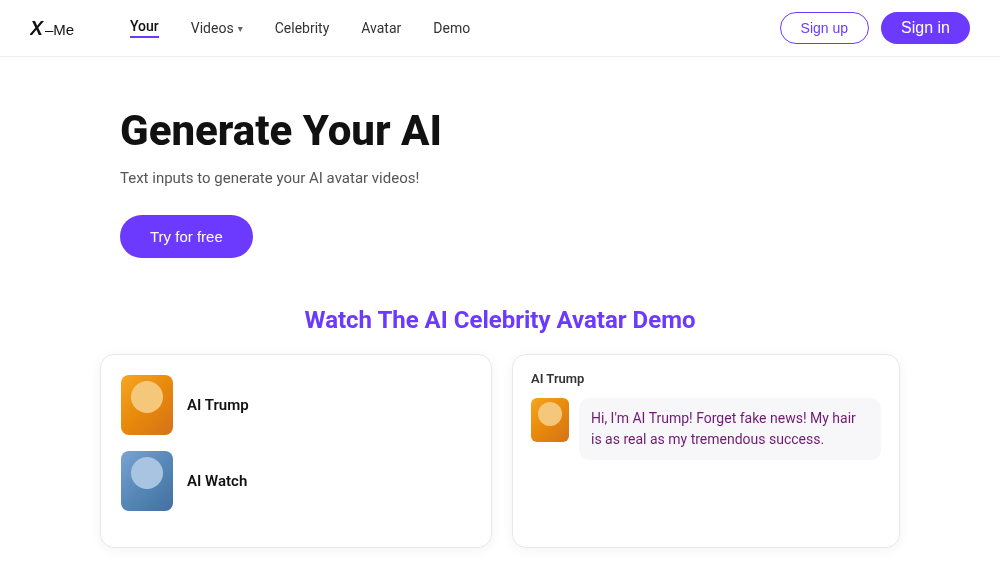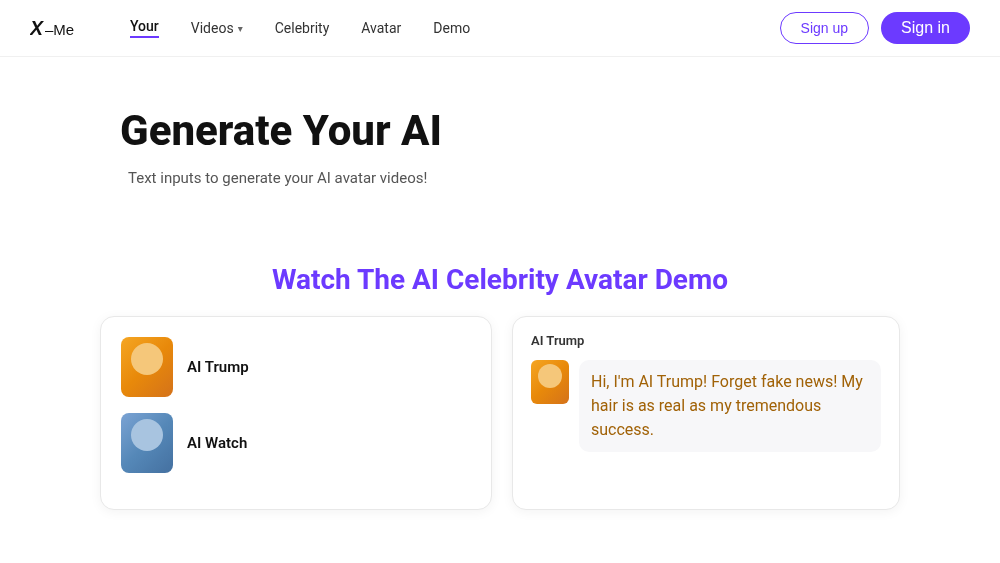--- a/index.html
+++ b/index.html
@@ -94,21 +94,20 @@
       font-size: 42px;
       font-weight: 800;
       color: #111;
       line-height: 1.15;
       margin-bottom: 14px;
     }
     .hero-subtitle {
       font-size: 15px;
       color: #555;
       margin-bottom: 28px;
-      margin-left: 8px;
     }
     .btn-try {
       padding: 13px 30px;
       background: #6c3aff;
       color: #fff;
       border: none;
       border-radius: 30px;
       font-size: 15px;
       cursor: pointer;
       font-weight: 500;
@@ -126,21 +125,21 @@
       width: 220px;
       height: 100px;
     }
 
     
     .section-title-wrap {
       text-align: center;
       padding: 18px 0 20px 0;
     }
     .section-title {
-      font-size: 28px;
+      font-size: 24px;
       font-weight: 700;
       color: #6c3aff;
     }
 
     
     .demo-section {
       display: flex;
       gap: 20px;
       padding: 0 100px;
     }
@@ -239,22 +238,22 @@
       position: absolute;
       top: 4px; left: 7px;
       width: 24px; height: 24px;
       border-radius: 50%;
       background: #f5c77a;
     }
     .chat-bubble {
       background: #f7f7f9;
       border-radius: 10px;
       padding: 10px 12px;
-      font-size: 16px;
-      color: #a16207;
+      font-size: 14px;
+      color: #701a75;
       line-height: 1.5;
       flex: 1;
     }
 
     
     .logo-svg {
       width: 60px;
       height: 28px;
     }
   </style>
@@ -293,20 +292,21 @@
     <button class="btn-signin">Sign in</button>
   </div>
 </nav>
 
 <section class="hero">
   <div class="hero-left">
     <h1 class="hero-title">
       <span>Generate Your AI</span><br>
     </h1>
     <p class="hero-subtitle">Text inputs to generate your AI avatar videos!</p>
+    <button class="btn-try">Try for free</button>
   </div>
 
   <div class="hero-right">
 
     <svg class="soundwave" viewBox="0 0 220 100" xmlns="http://www.w3.org/2000/svg">
       <defs>
         <linearGradient id="waveGrad" x1="0%" y1="0%" x2="100%" y2="0%">
           <stop offset="0%" style="stop-color:#a78fff;stop-opacity:1"></stop>
           <stop offset="50%" style="stop-color:#6c3aff;stop-opacity:1"></stop>
           <stop offset="100%" style="stop-color:#7fc8f8;stop-opacity:1"></stop>

